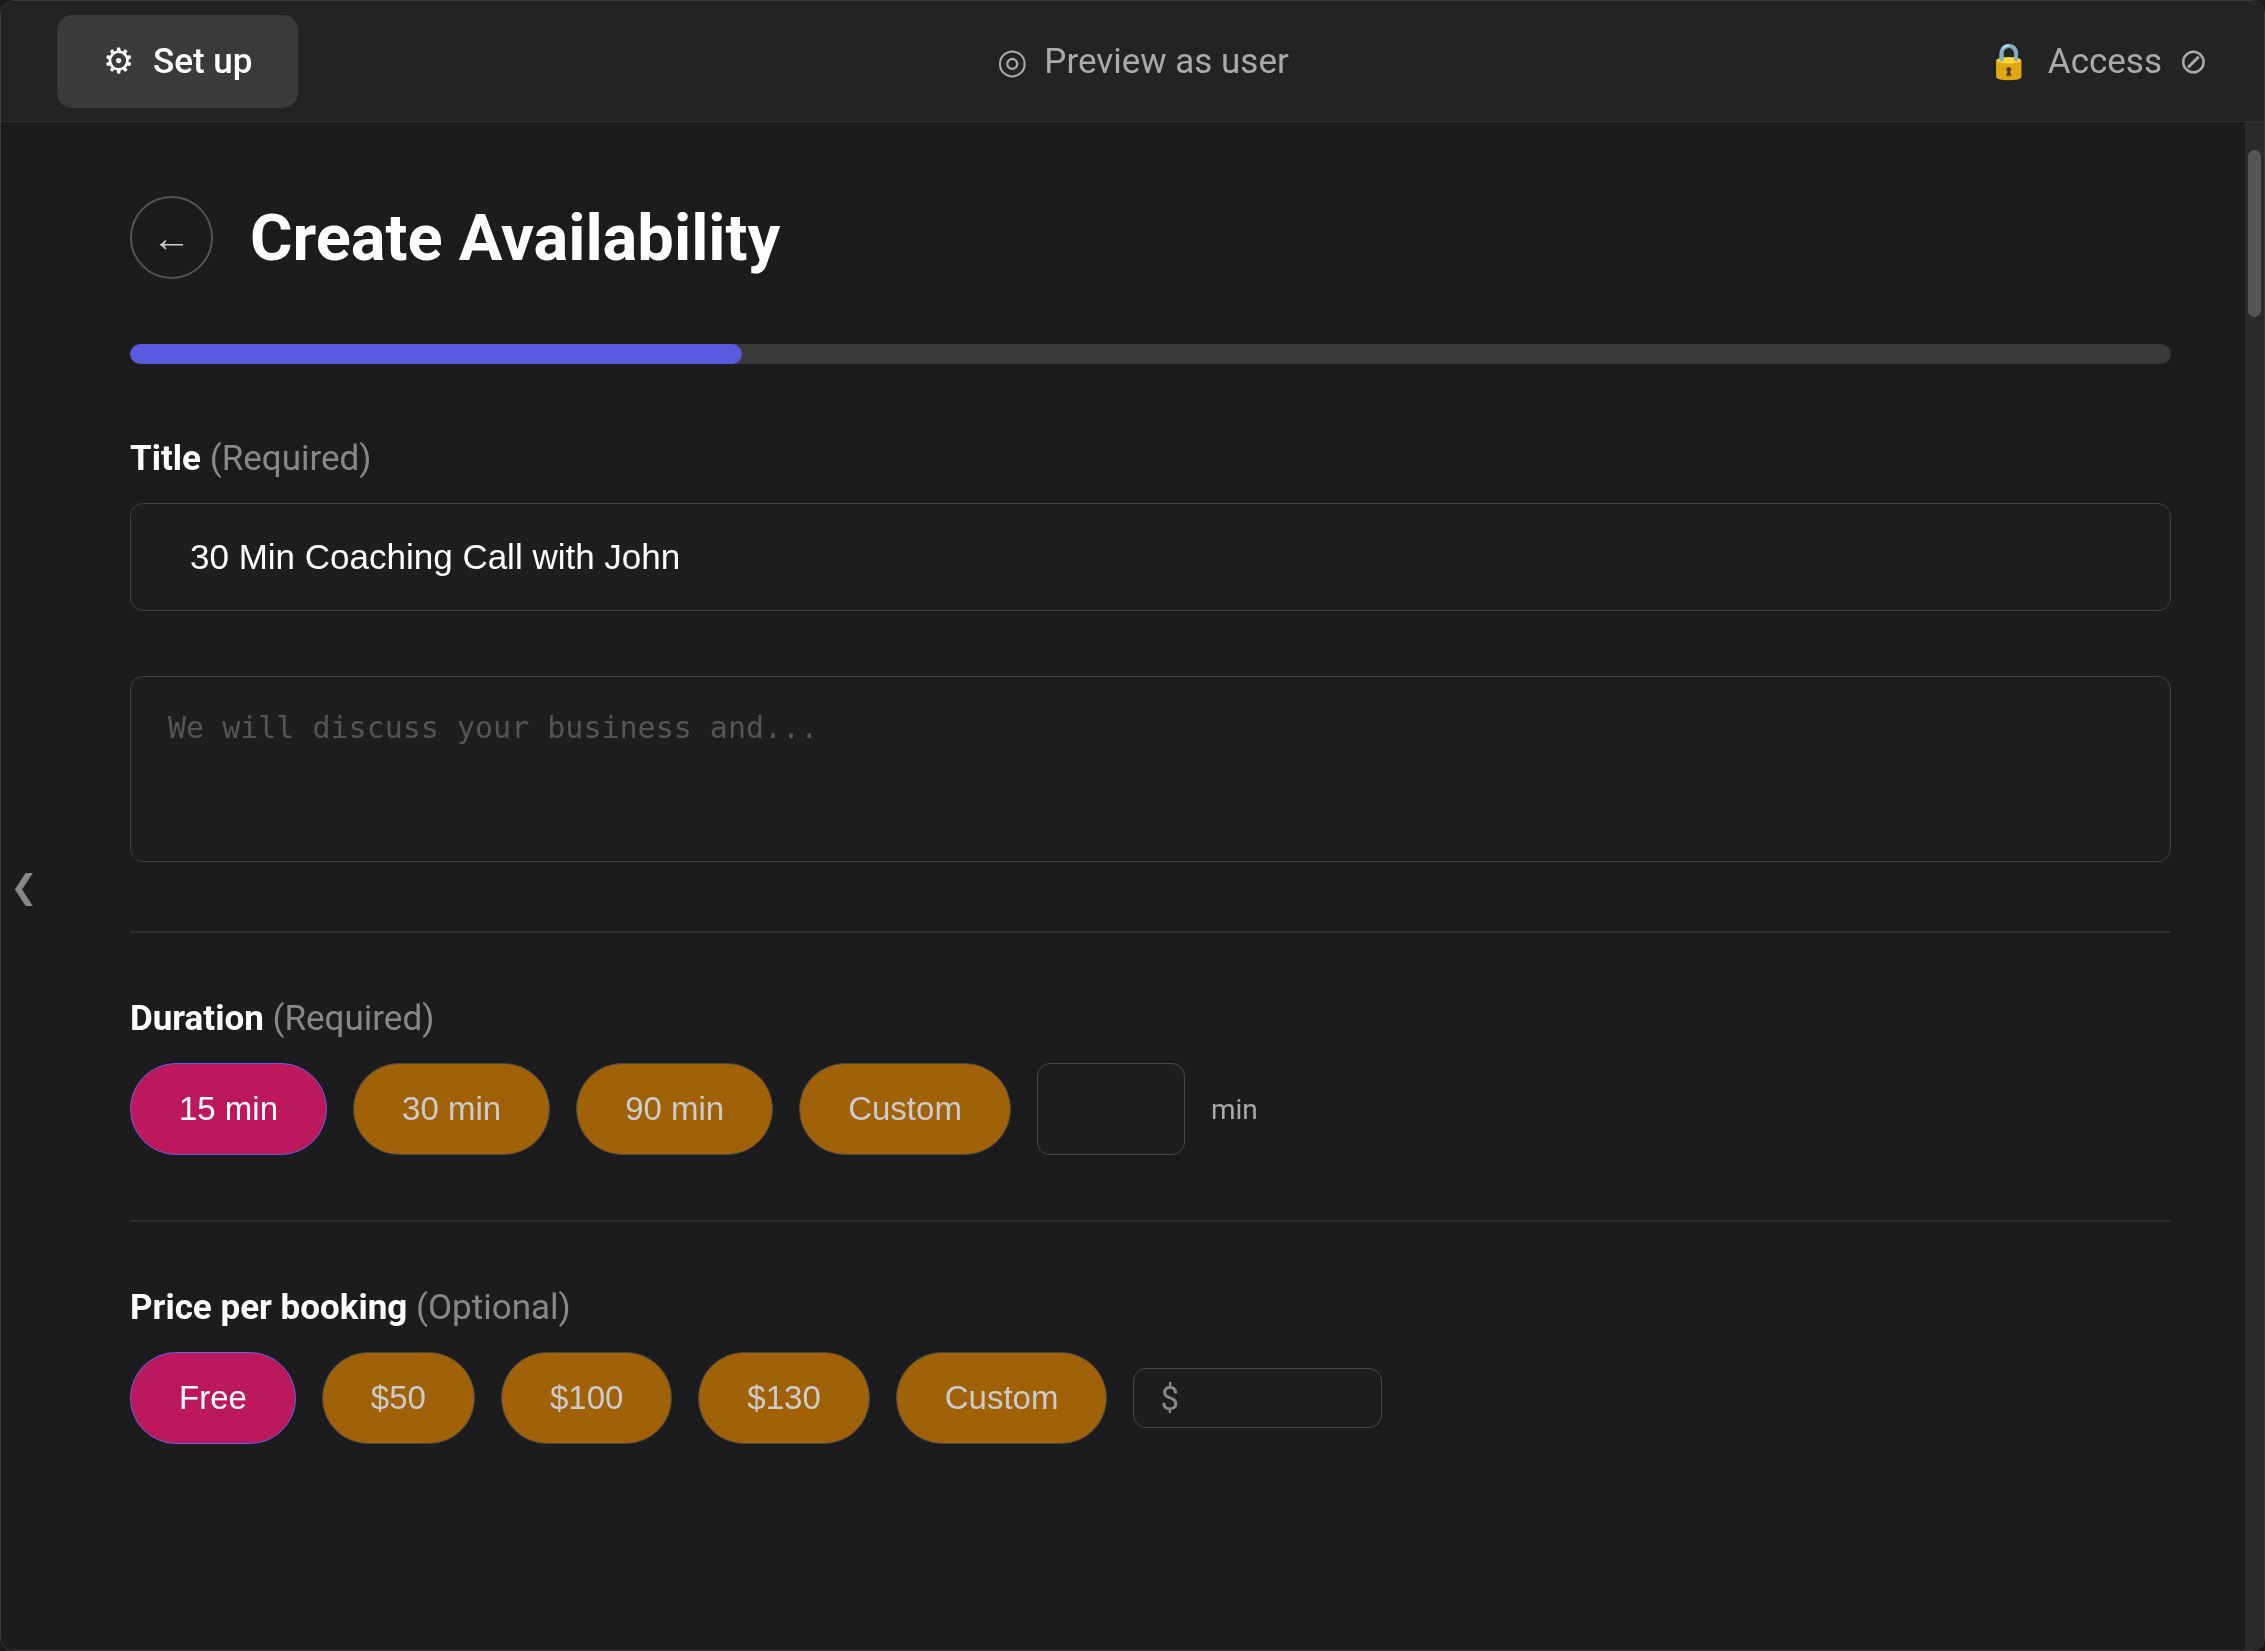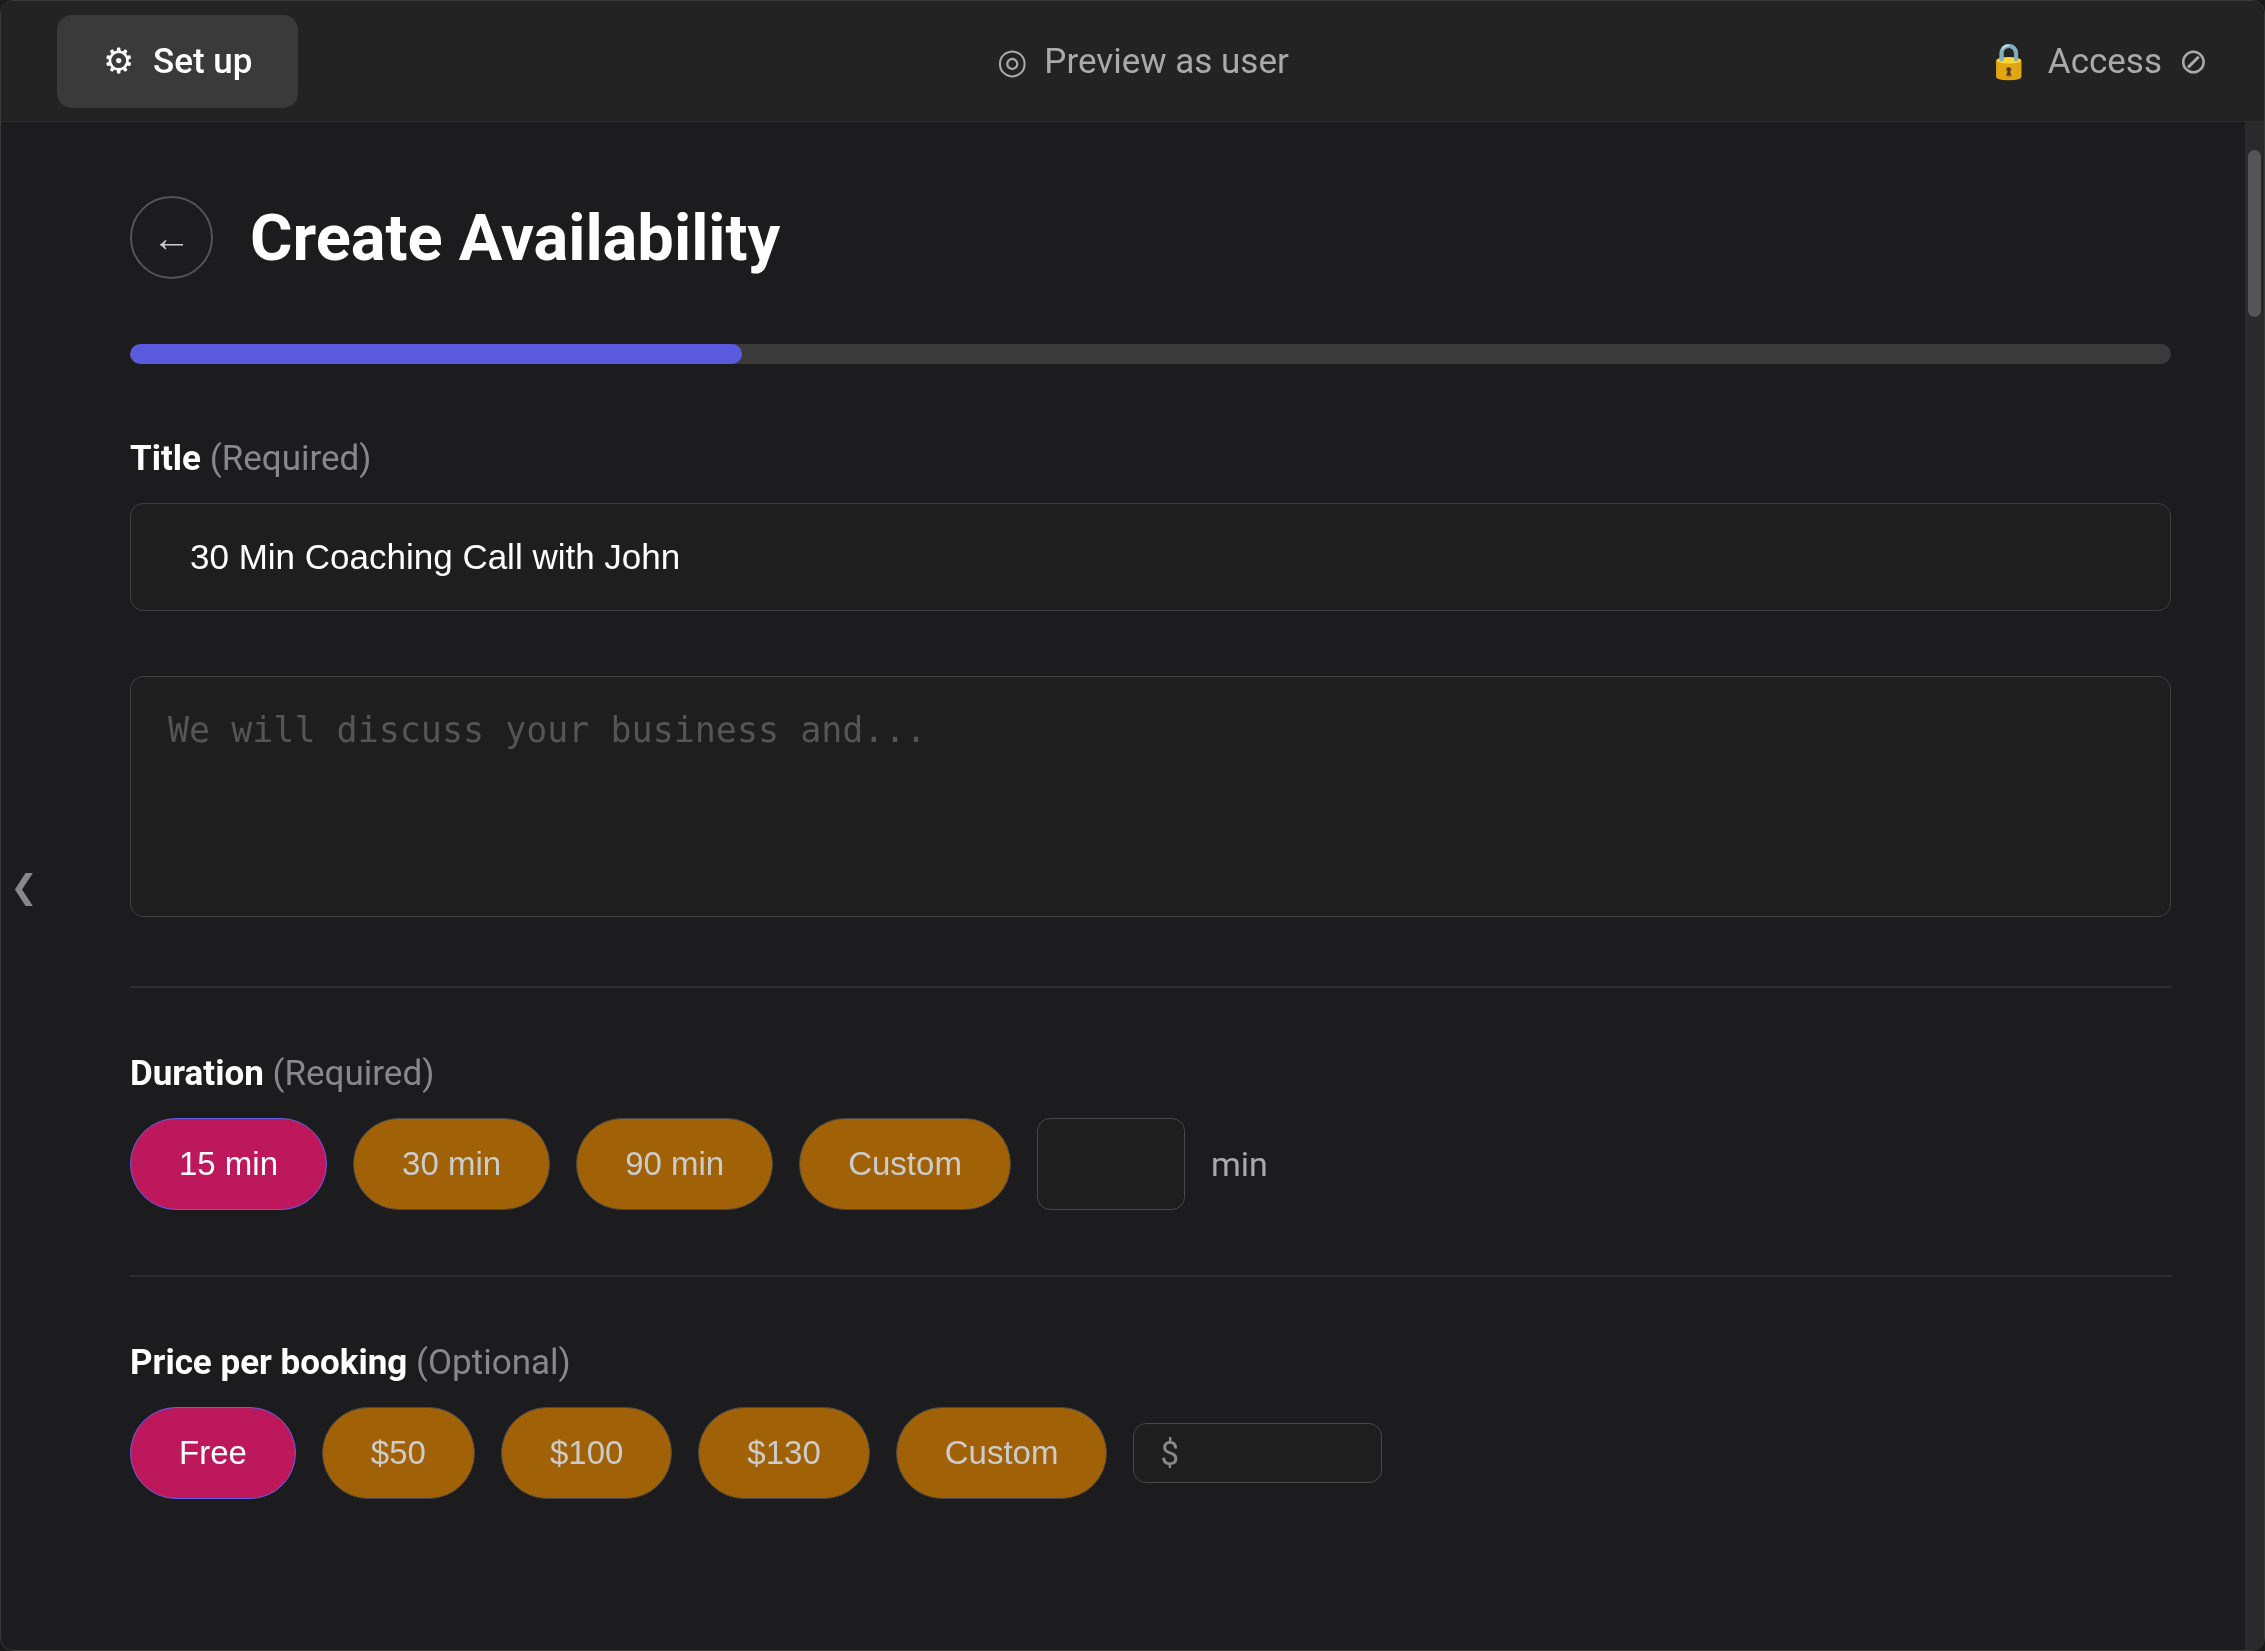--- a/index.html
+++ b/index.html
@@ -207,25 +207,25 @@
     .text-input::placeholder {
       color: #555555;
     }
 
     .textarea-input {
       width: 100%;
       background: #1e1e1e;
       border: 1.9px solid #404040;
       border-radius: 13px;
       padding: 33px 37px;
-      font-size: 35px;
+      font-size: 30px;
       color: #ffffff;
       outline: none;
       resize: none;
-      height: 241px;
+      height: 186px;
     }
 
     .textarea-input::placeholder {
       color: #555555;
     }
 
     
     .divider {
       height: 1.9px;
       background: #2e2e2e;
@@ -268,21 +268,21 @@
       border-radius: 13px;
       border: 1.9px solid #484848;
       background: #1e1e1e;
       color: #ffffff;
       font-size: 33px;
       outline: none;
       text-align: center;
     }
 
     .unit-label {
-      font-size: 34px;
+      font-size: 28px;
       color: #aaaaaa;
     }
 
     
     .price-section {
       margin-bottom: 65px;
     }
 
     .dollar-input-wrapper {
       display: flex;

